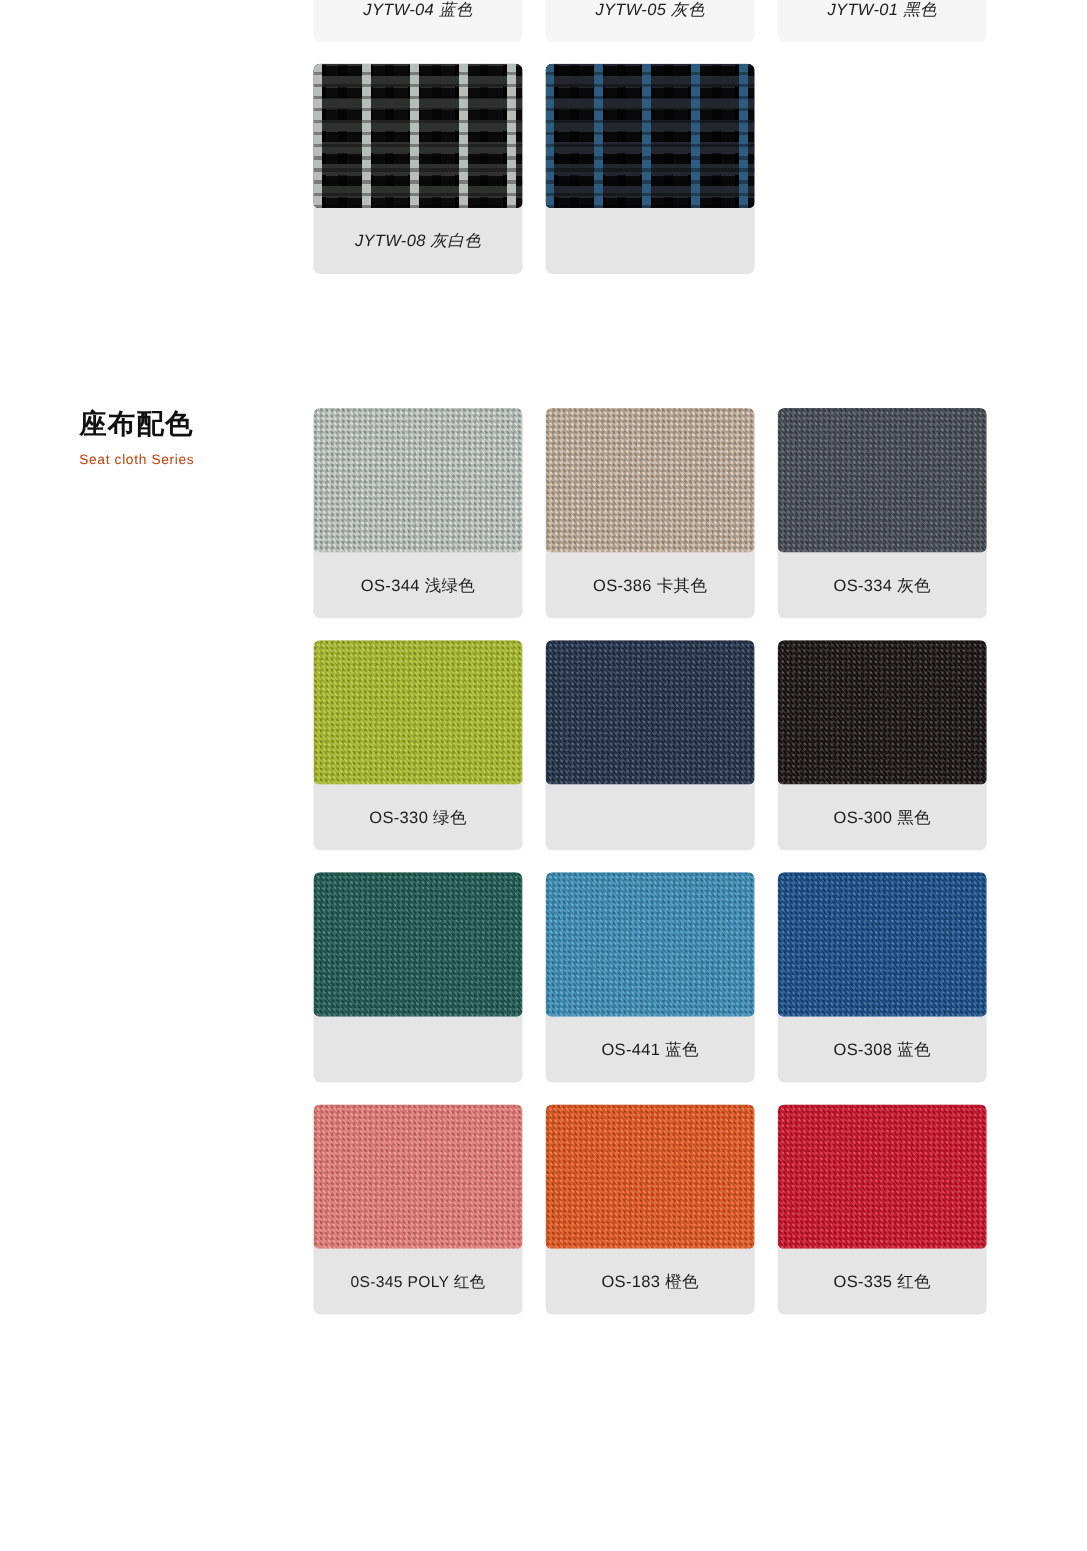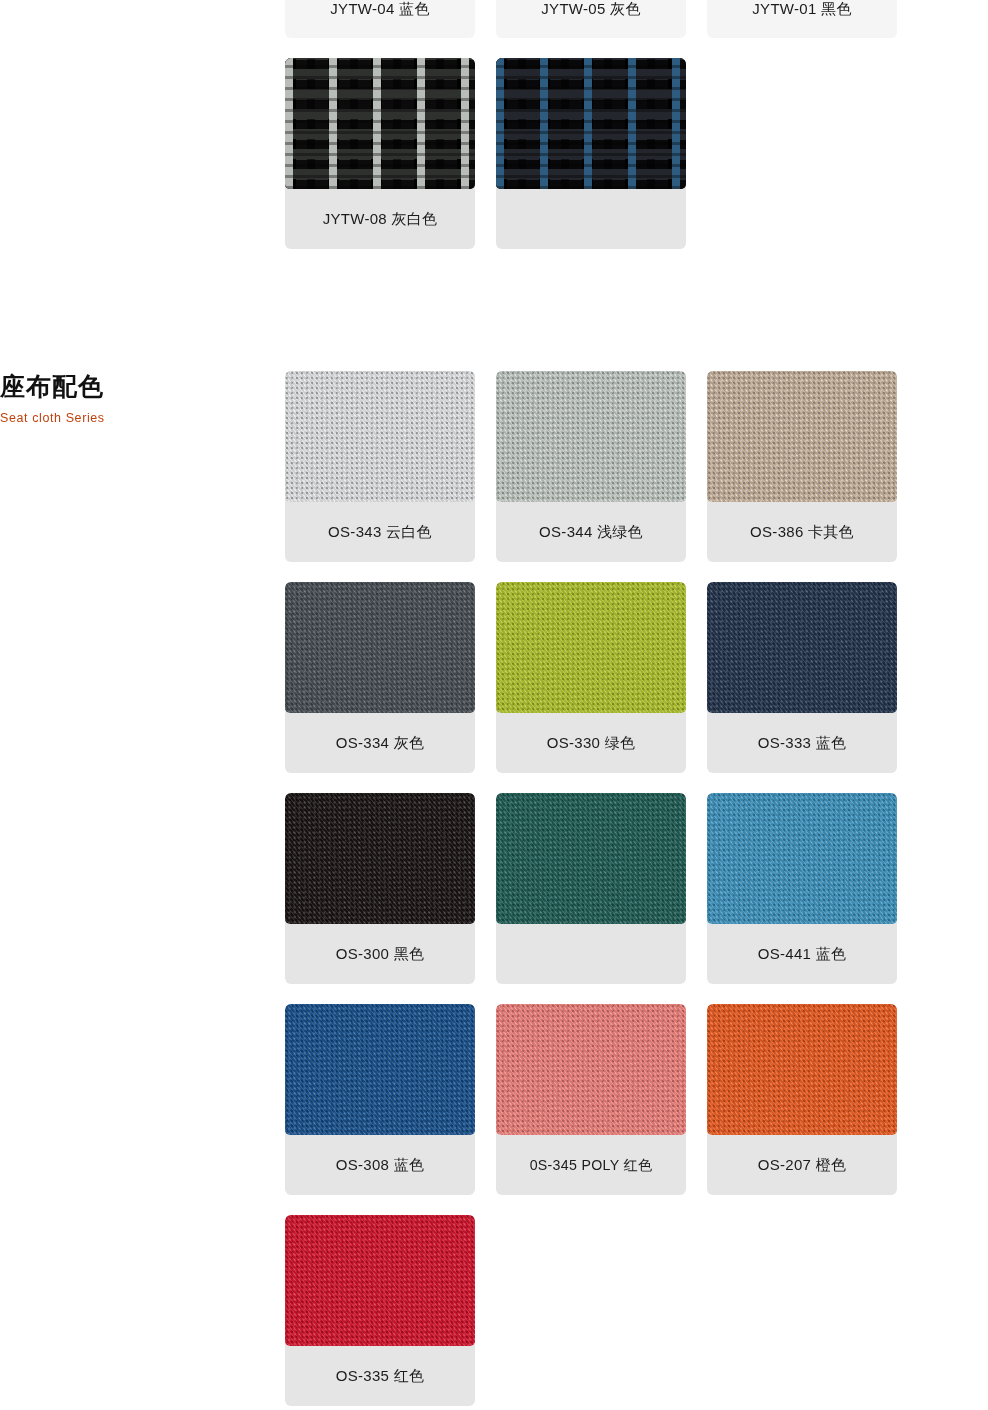--- a/index.html
+++ b/index.html
@@ -24,20 +24,21 @@
 
   .section {
     position: relative;
     display: flex;
     align-items: flex-start;
   }
 
   .section-label {
     width: 285px;
     flex: 0 0 285px;
+    padding-left: 72px;
     box-sizing: border-box;
   }
   .section-title {
     font-size: 25px;
     font-weight: bold;
     color: #111111;
     letter-spacing: 1px;
     margin: 0 0 10px 0;
     line-height: 1.2;
   }
@@ -151,21 +152,21 @@
     background-image:
       radial-gradient(circle at 2px 2px, rgba(90,95,100,0.45) 1.1px, rgba(0,0,0,0) 1.4px),
       radial-gradient(circle at 2px 2px, rgba(255,255,255,0.55) 1.1px, rgba(255,255,255,0) 1.4px);
   }
 </style>
 </head>
 <body>
 
 <div class="page">
 
-  <div class="section" style="padding-top:0;">
+  <div class="section" style="padding-top:0;font-style:italic;">
     <div class="section-label"></div>
 
     <div class="grid">
 
       <div class="card half-top" style="height:38px;">
         <div class="card-label" style="height:38px;align-items:flex-start;padding-top:0;">JYTW-04 蓝色</div>
       </div>
       <div class="card half-top" style="height:38px;">
         <div class="card-label" style="height:38px;align-items:flex-start;padding-top:0;">JYTW-05 灰色</div>
       </div>
@@ -197,24 +198,20 @@
   <div class="section" style="padding-top:122px;">
 
     <div class="section-label">
       <h2 class="section-title">座布配色</h2>
       <p class="section-sub">Seat cloth Series</p>
     </div>
 
     <div class="grid">
 
 
-      <div class="card">
-        <div class="swatch knit knit-light" style="background-color:#dcdee0;"></div>
-        <div class="card-label">OS-343 云白色</div>
-      </div>
 
       <div class="card">
         <div class="swatch knit knit-light" style="background-color:#bcc4bd;"></div>
         <div class="card-label">OS-344 浅绿色</div>
       </div>
 
       <div class="card">
         <div class="swatch knit knit-light" style="background-color:#c2ab94;"></div>
         <div class="card-label">OS-386 卡其色</div>
       </div>
@@ -224,21 +221,20 @@
         <div class="card-label">OS-334 灰色</div>
       </div>
 
       <div class="card">
         <div class="swatch knit" style="background-color:#adc02c;"></div>
         <div class="card-label">OS-330 绿色</div>
       </div>
 
       <div class="card">
         <div class="swatch knit" style="background-color:#22334b;"></div>
-        <div class="card-label">OS-333 蓝色</div>
       </div>
 
       <div class="card">
         <div class="swatch knit" style="background-color:#191413;"></div>
         <div class="card-label">OS-300 黑色</div>
       </div>
 
       <div class="card">
         <div class="swatch knit" style="background-color:#1f5c54;"></div>
       </div>
@@ -253,21 +249,21 @@
         <div class="card-label">OS-308 蓝色</div>
       </div>
 
       <div class="card">
         <div class="swatch knit" style="background-color:#ec7f7a;"></div>
         <div class="card-label tight">0S-345 POLY 红色</div>
       </div>
 
       <div class="card">
         <div class="swatch knit" style="background-color:#e85a20;"></div>
-        <div class="card-label">OS-207 橙色</div>
+        <div class="card-label">OS-183 橙色</div>
       </div>
 
       <div class="card">
         <div class="swatch knit" style="background-color:#d2132c;"></div>
         <div class="card-label">OS-335 红色</div>
       </div>
 
     </div>
   </div>
 

